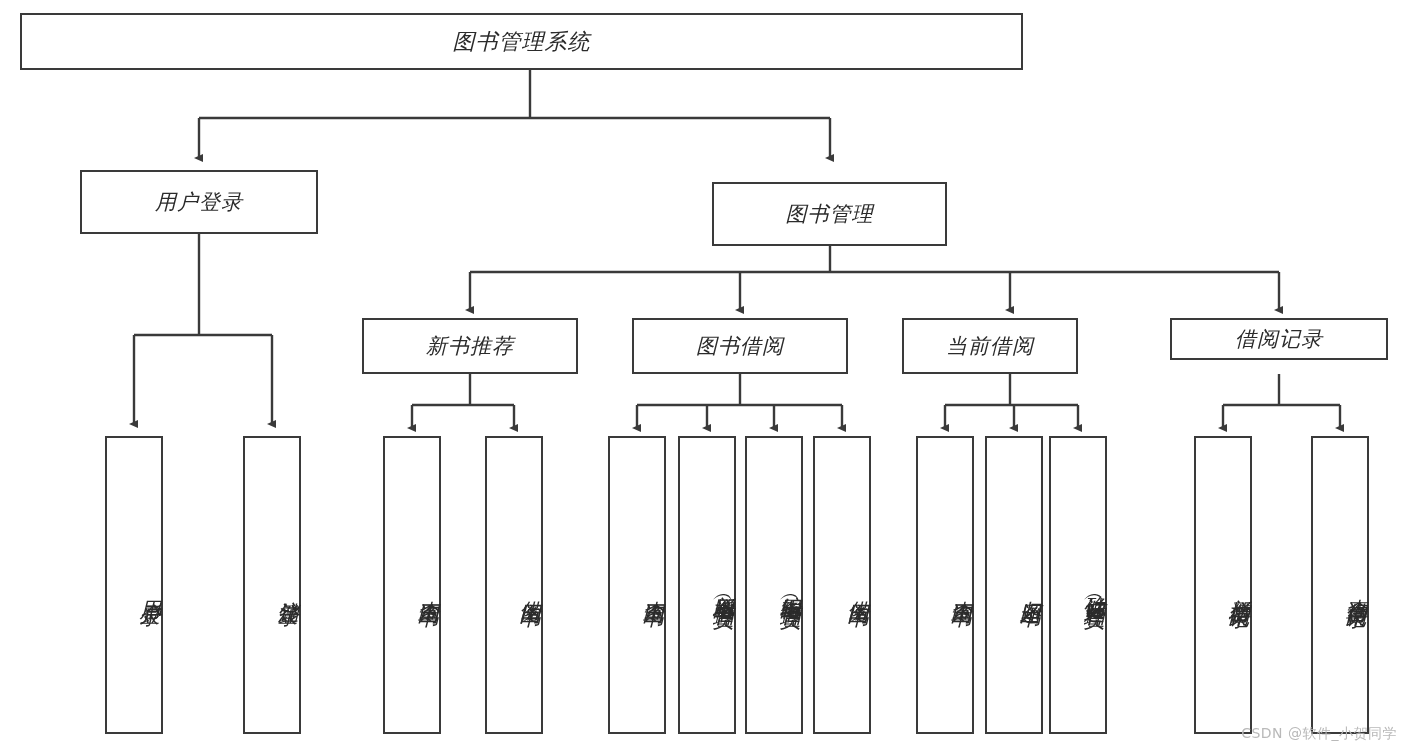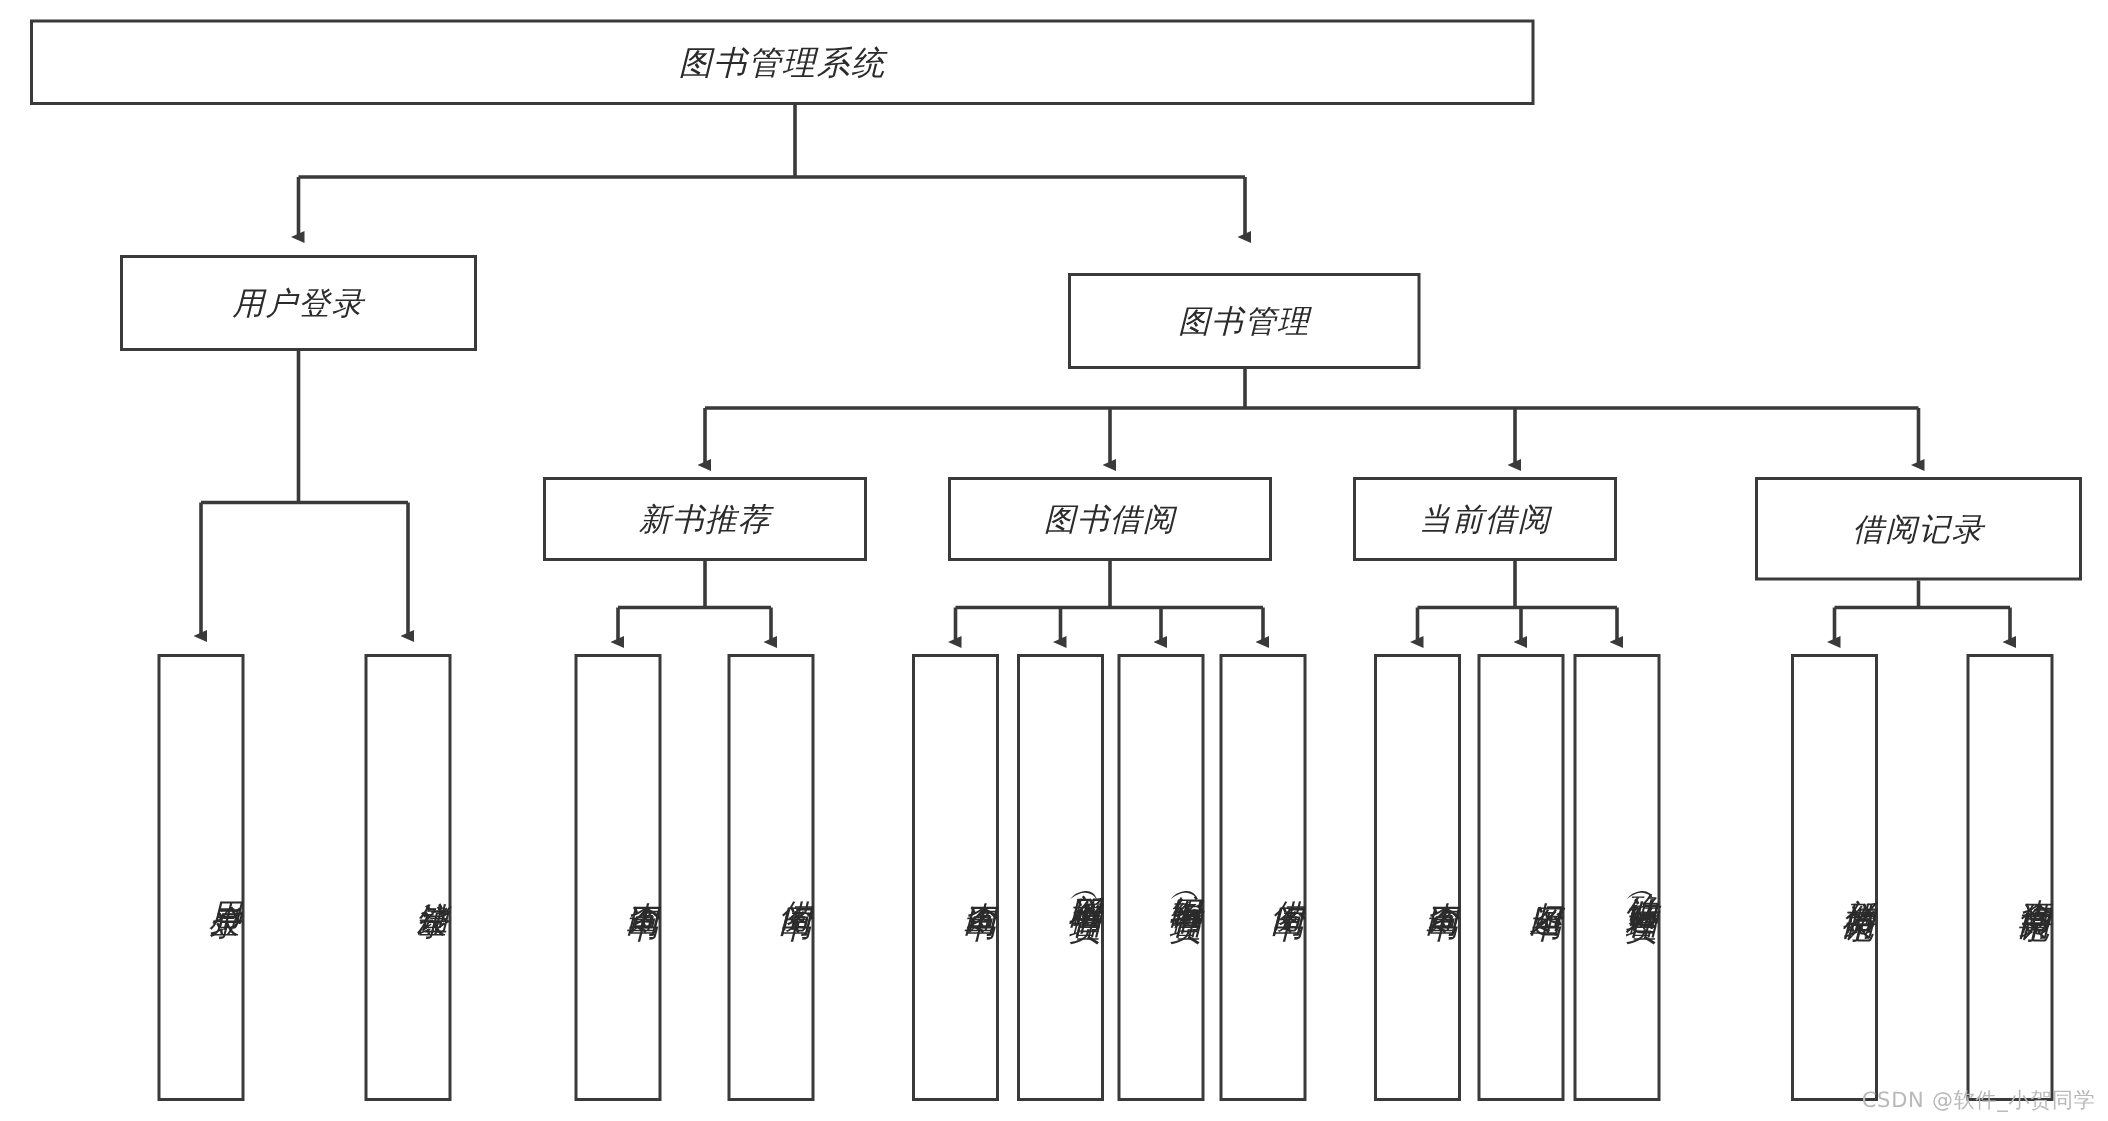--- a/index.html
+++ b/index.html
@@ -136,21 +136,21 @@
 
   <div class="node horiz" style="left:362px; top:318px; width:216px; height:56px;">
     <span>新书推荐</span>
   </div>
   <div class="node horiz" style="left:632px; top:318px; width:216px; height:56px;">
     <span>图书借阅</span>
   </div>
   <div class="node horiz" style="left:902px; top:318px; width:176px; height:56px;">
     <span>当前借阅</span>
   </div>
-  <div class="node horiz" style="left:1170px; top:318px; width:218px; height:69px;">
+  <div class="node horiz" style="left:1170px; top:318px; width:218px; height:42px;">
     <span>借阅记录</span>
   </div>
 
   <div class="node vert" style="left:105px; top:436px; width:58px; height:298px;">
     <span class="vlabel">用户登录</span>
   </div>
   <div class="node vert" style="left:243px; top:436px; width:58px; height:298px;">
     <span class="vlabel">注销登录</span>
   </div>
 

